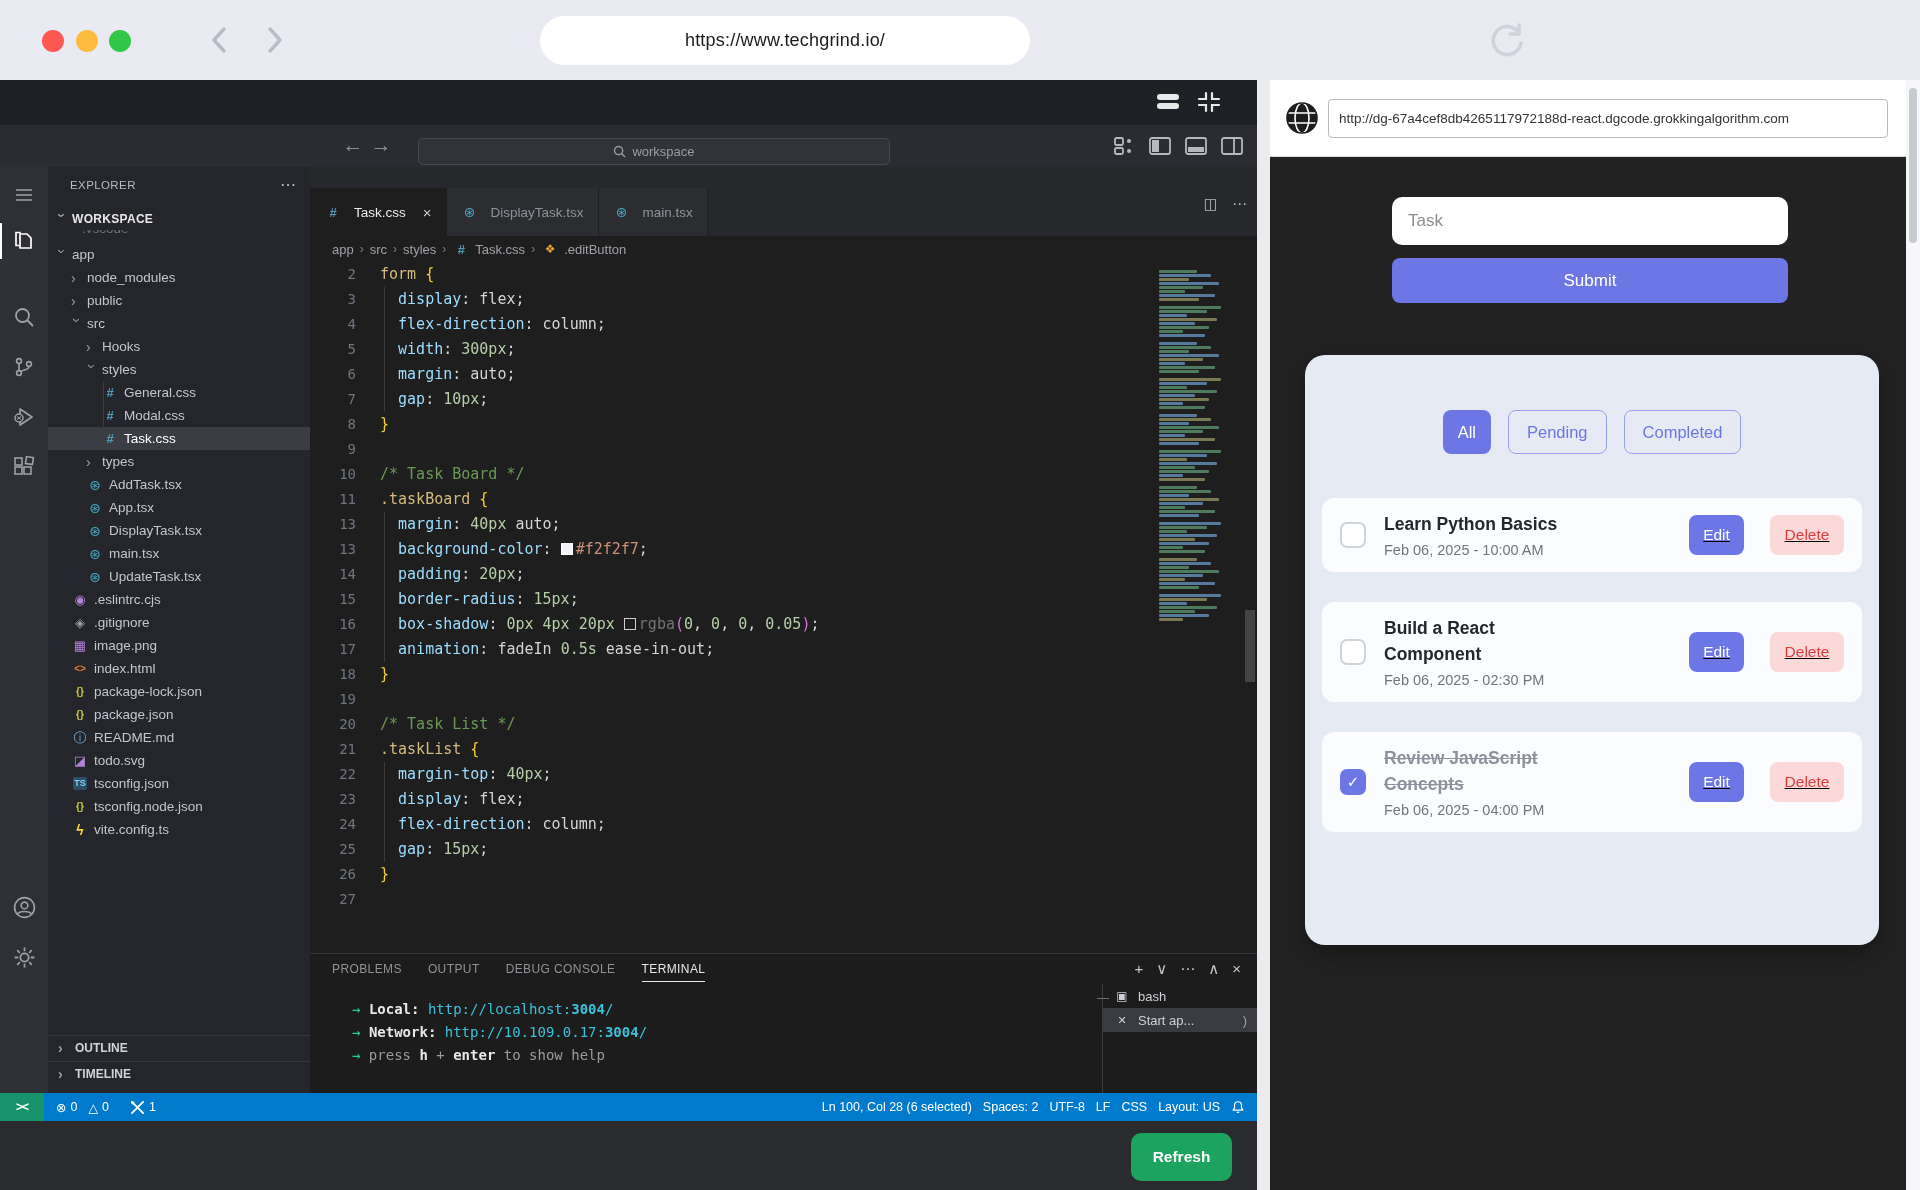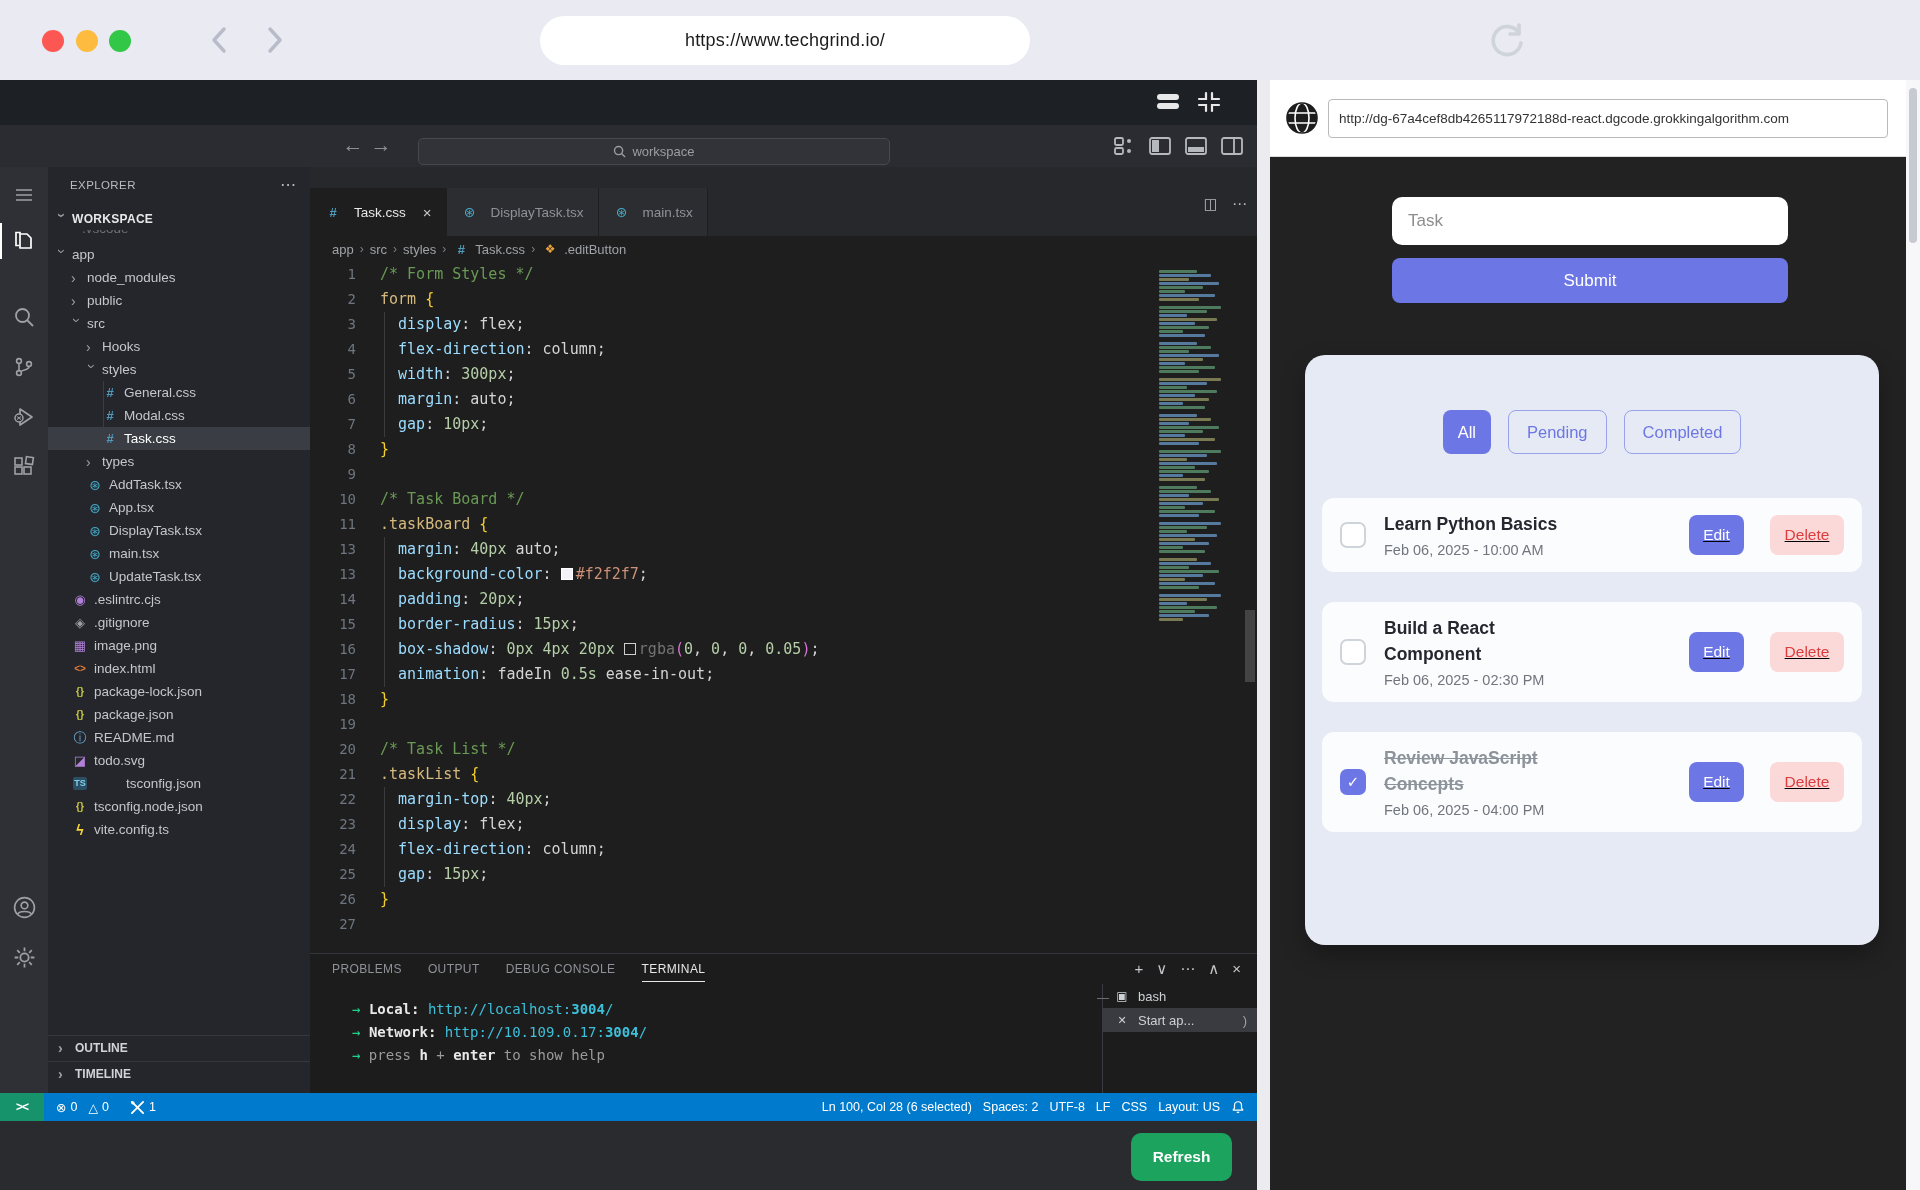--- a/index.html
+++ b/index.html
@@ -355,21 +355,21 @@
               <span>package.json</span>
             </div>
             <div class="trow" style="padding-left: 23px;">
               <span class="ficon" style="color: rgb(108, 169, 216); font-size: 13px;">ⓘ</span>
               <span>README.md</span>
             </div>
             <div class="trow" style="padding-left: 23px;">
               <span class="ficon" style="color: rgb(177, 128, 215); font-size: 13px;">◪</span>
               <span>todo.svg</span>
             </div>
-            <div class="trow" style="padding-left: 23px; gap: 32px;">
+            <div class="trow" style="padding-left: 23px;">
               <span class="ficon box" style="font-size: 9px; font-weight: bold;">TS</span>
               <span>tsconfig.json</span>
             </div>
             <div class="trow" style="padding-left: 23px;">
               <span class="ficon" style="color: rgb(203, 203, 65); font-size: 10px; font-weight: bold;">{}</span>
               <span>tsconfig.node.json</span>
             </div>
             <div class="trow" style="padding-left: 23px;">
               <span class="ficon" style="color: rgb(243, 213, 58); font-size: 14px; font-weight: bold;">ϟ</span>
               <span>vite.config.ts</span>
@@ -514,21 +514,20 @@
               <div class="mm" style="width: 34px; background: rgb(78, 122, 94); opacity: 0;"></div>
               <div class="mm" style="width: 62px; background: rgb(86, 122, 158);"></div>
               <div class="mm" style="width: 48px; background: rgb(122, 122, 82);"></div>
               <div class="mm" style="width: 28px; background: rgb(86, 122, 158);"></div>
               <div class="mm" style="width: 58px; background: rgb(78, 122, 94);"></div>
               <div class="mm" style="width: 36px; background: rgb(78, 122, 94);"></div>
               <div class="mm" style="width: 50px; background: rgb(86, 122, 158);"></div>
               <div class="mm" style="width: 24px; background: rgb(122, 122, 82);"></div>
             </div>
           <div id="ed-scrollthumb"></div>
-        <div class="code-line"><span class="ln">1</span><span class="t-comment">/* Form Styles */</span></div>
             <div class="code-line"><span class="ln">2</span><span class="t-selector">form</span><span class="t-plain"> </span><span class="t-brace">{</span></div>
             <div class="code-line"><span class="ln">3</span><div class="guide"></div><span>  </span><span class="t-property">display</span><span class="t-punct">: </span><span class="t-value">flex</span><span class="t-punct">;</span></div>
             <div class="code-line"><span class="ln">4</span><div class="guide"></div><span>  </span><span class="t-property">flex-direction</span><span class="t-punct">: </span><span class="t-value">column</span><span class="t-punct">;</span></div>
             <div class="code-line"><span class="ln">5</span><div class="guide"></div><span>  </span><span class="t-property">width</span><span class="t-punct">: </span><span class="t-number">300px</span><span class="t-punct">;</span></div>
             <div class="code-line"><span class="ln">6</span><div class="guide"></div><span>  </span><span class="t-property">margin</span><span class="t-punct">: </span><span class="t-value">auto</span><span class="t-punct">;</span></div>
             <div class="code-line"><span class="ln">7</span><div class="guide"></div><span>  </span><span class="t-property">gap</span><span class="t-punct">: </span><span class="t-number">10px</span><span class="t-punct">;</span></div>
             <div class="code-line"><span class="ln">8</span><span class="t-brace">}</span></div>
             <div class="code-line"><span class="ln">9</span></div>
             <div class="code-line"><span class="ln">10</span><span class="t-comment">/* Task Board */</span></div>
             <div class="code-line"><span class="ln">11</span><span class="t-selector">.taskBoard</span><span class="t-plain"> </span><span class="t-brace">{</span></div>

